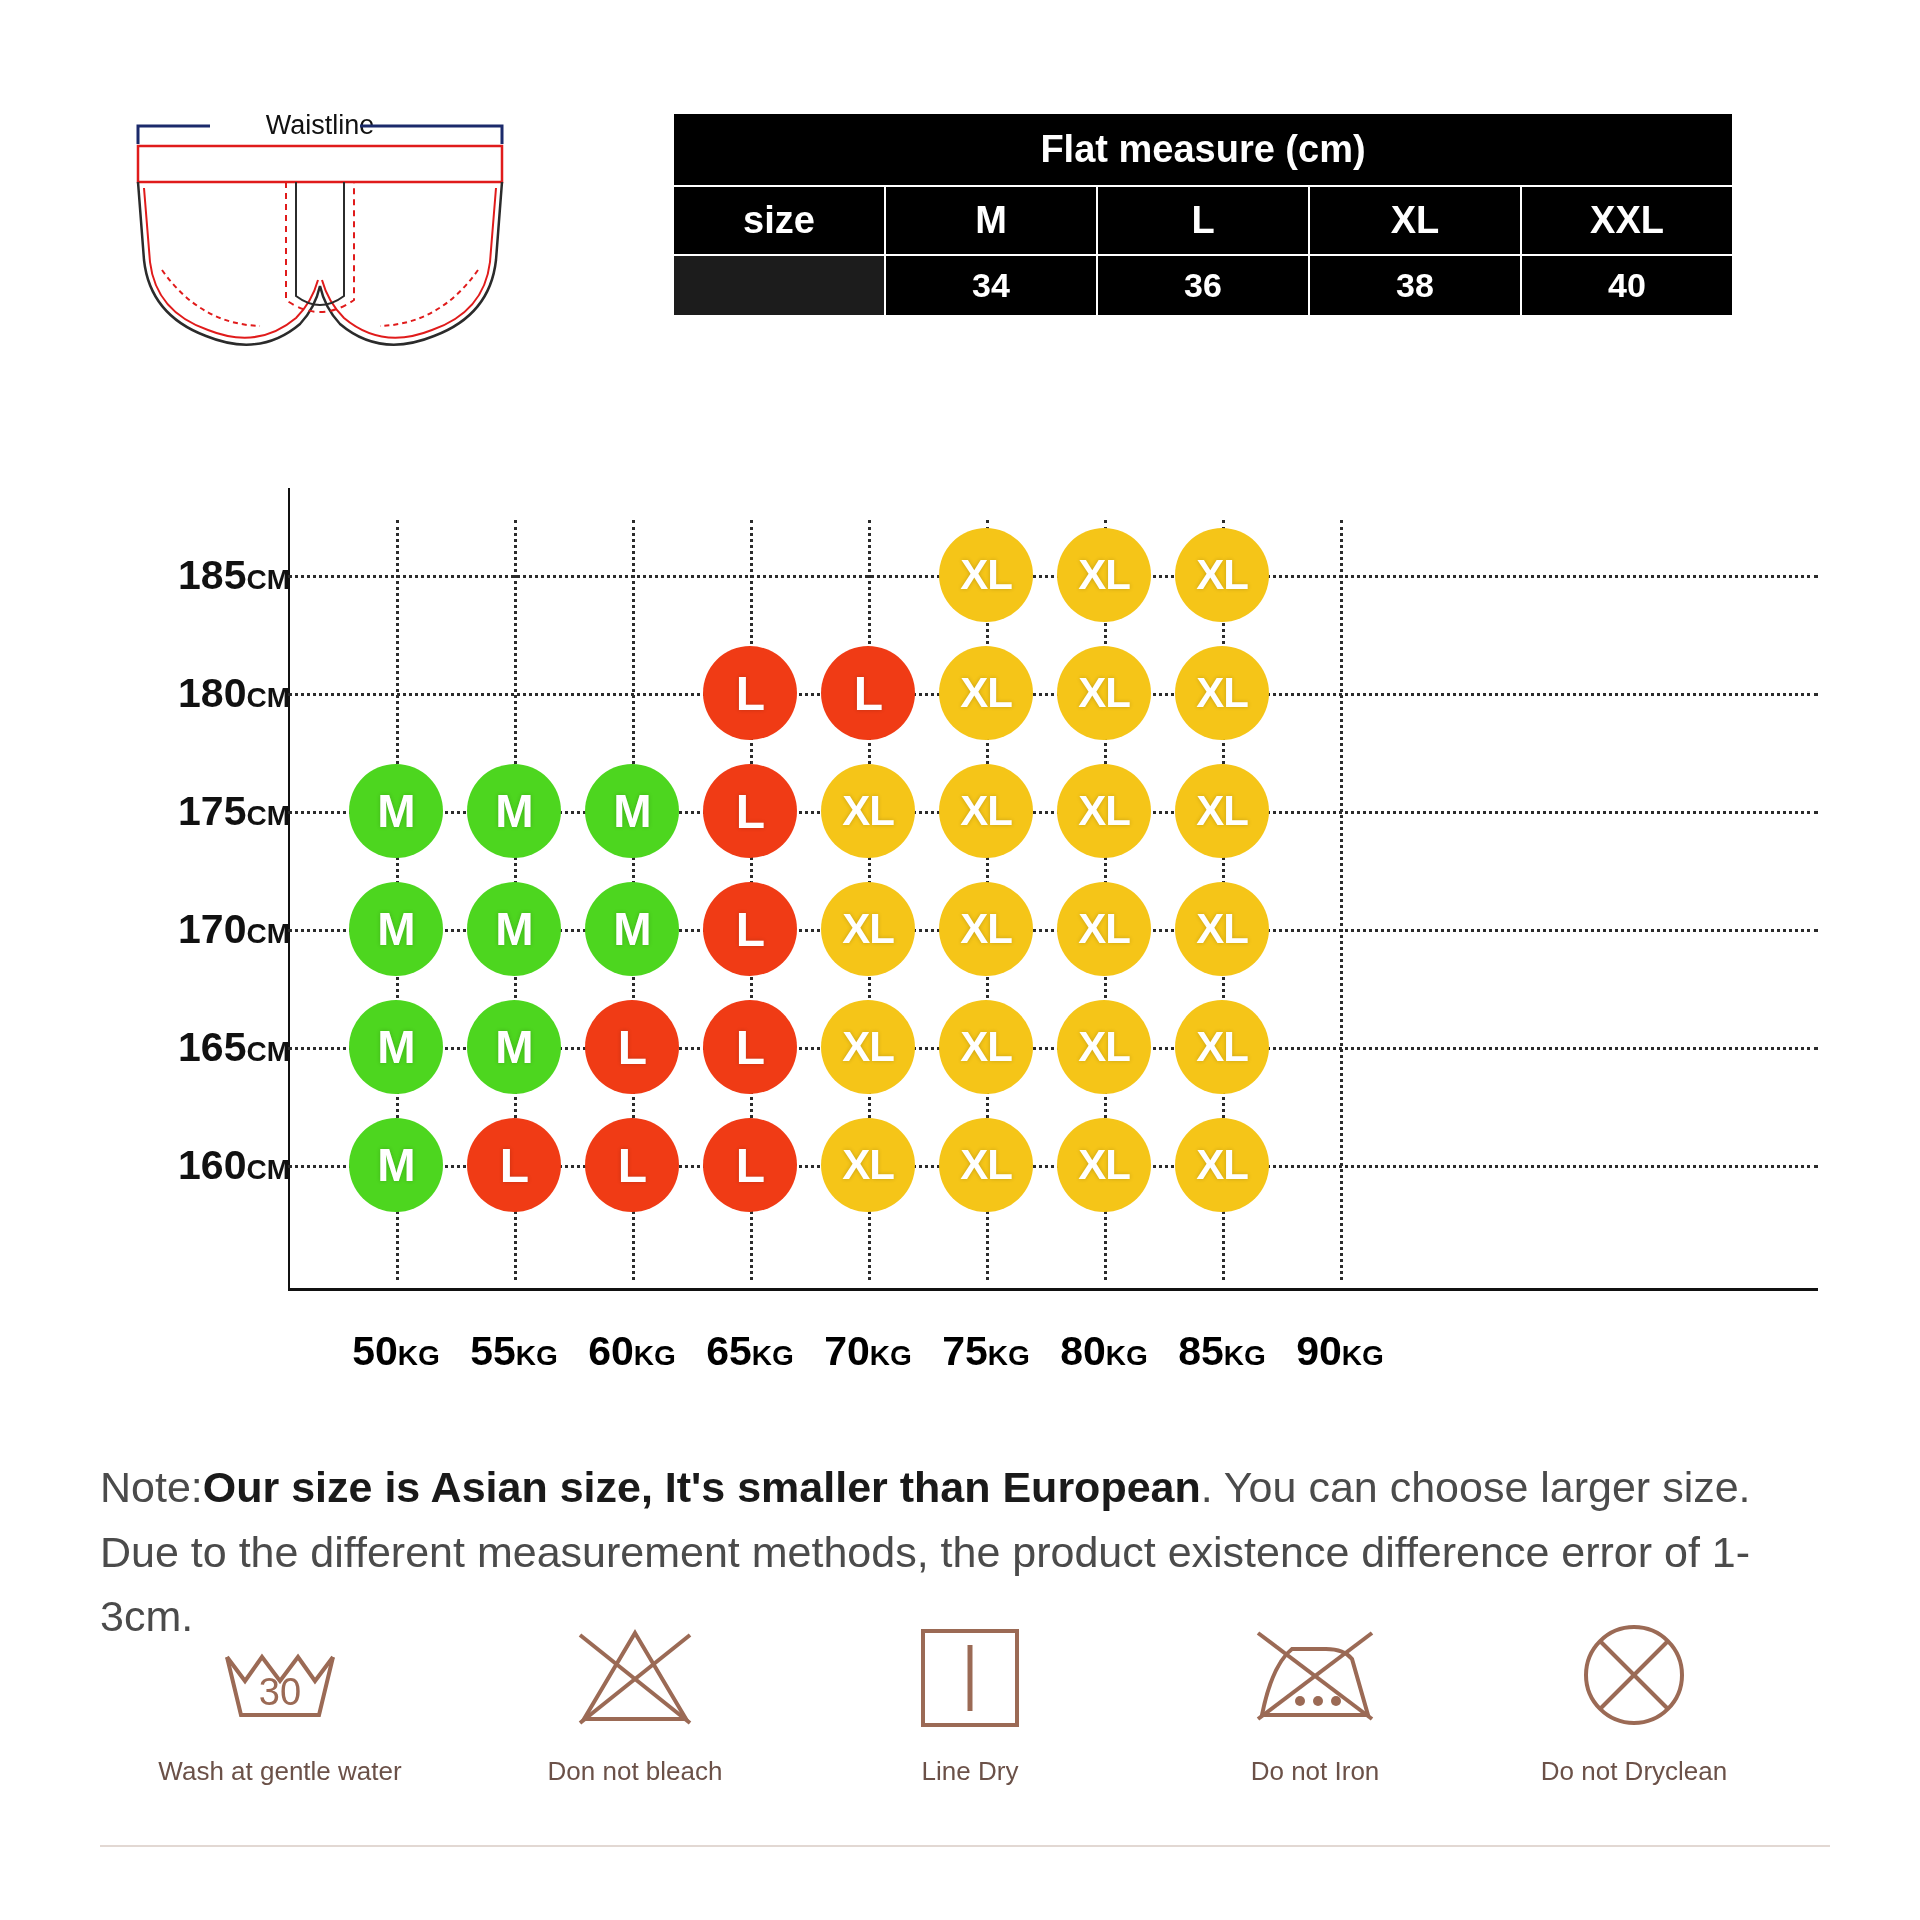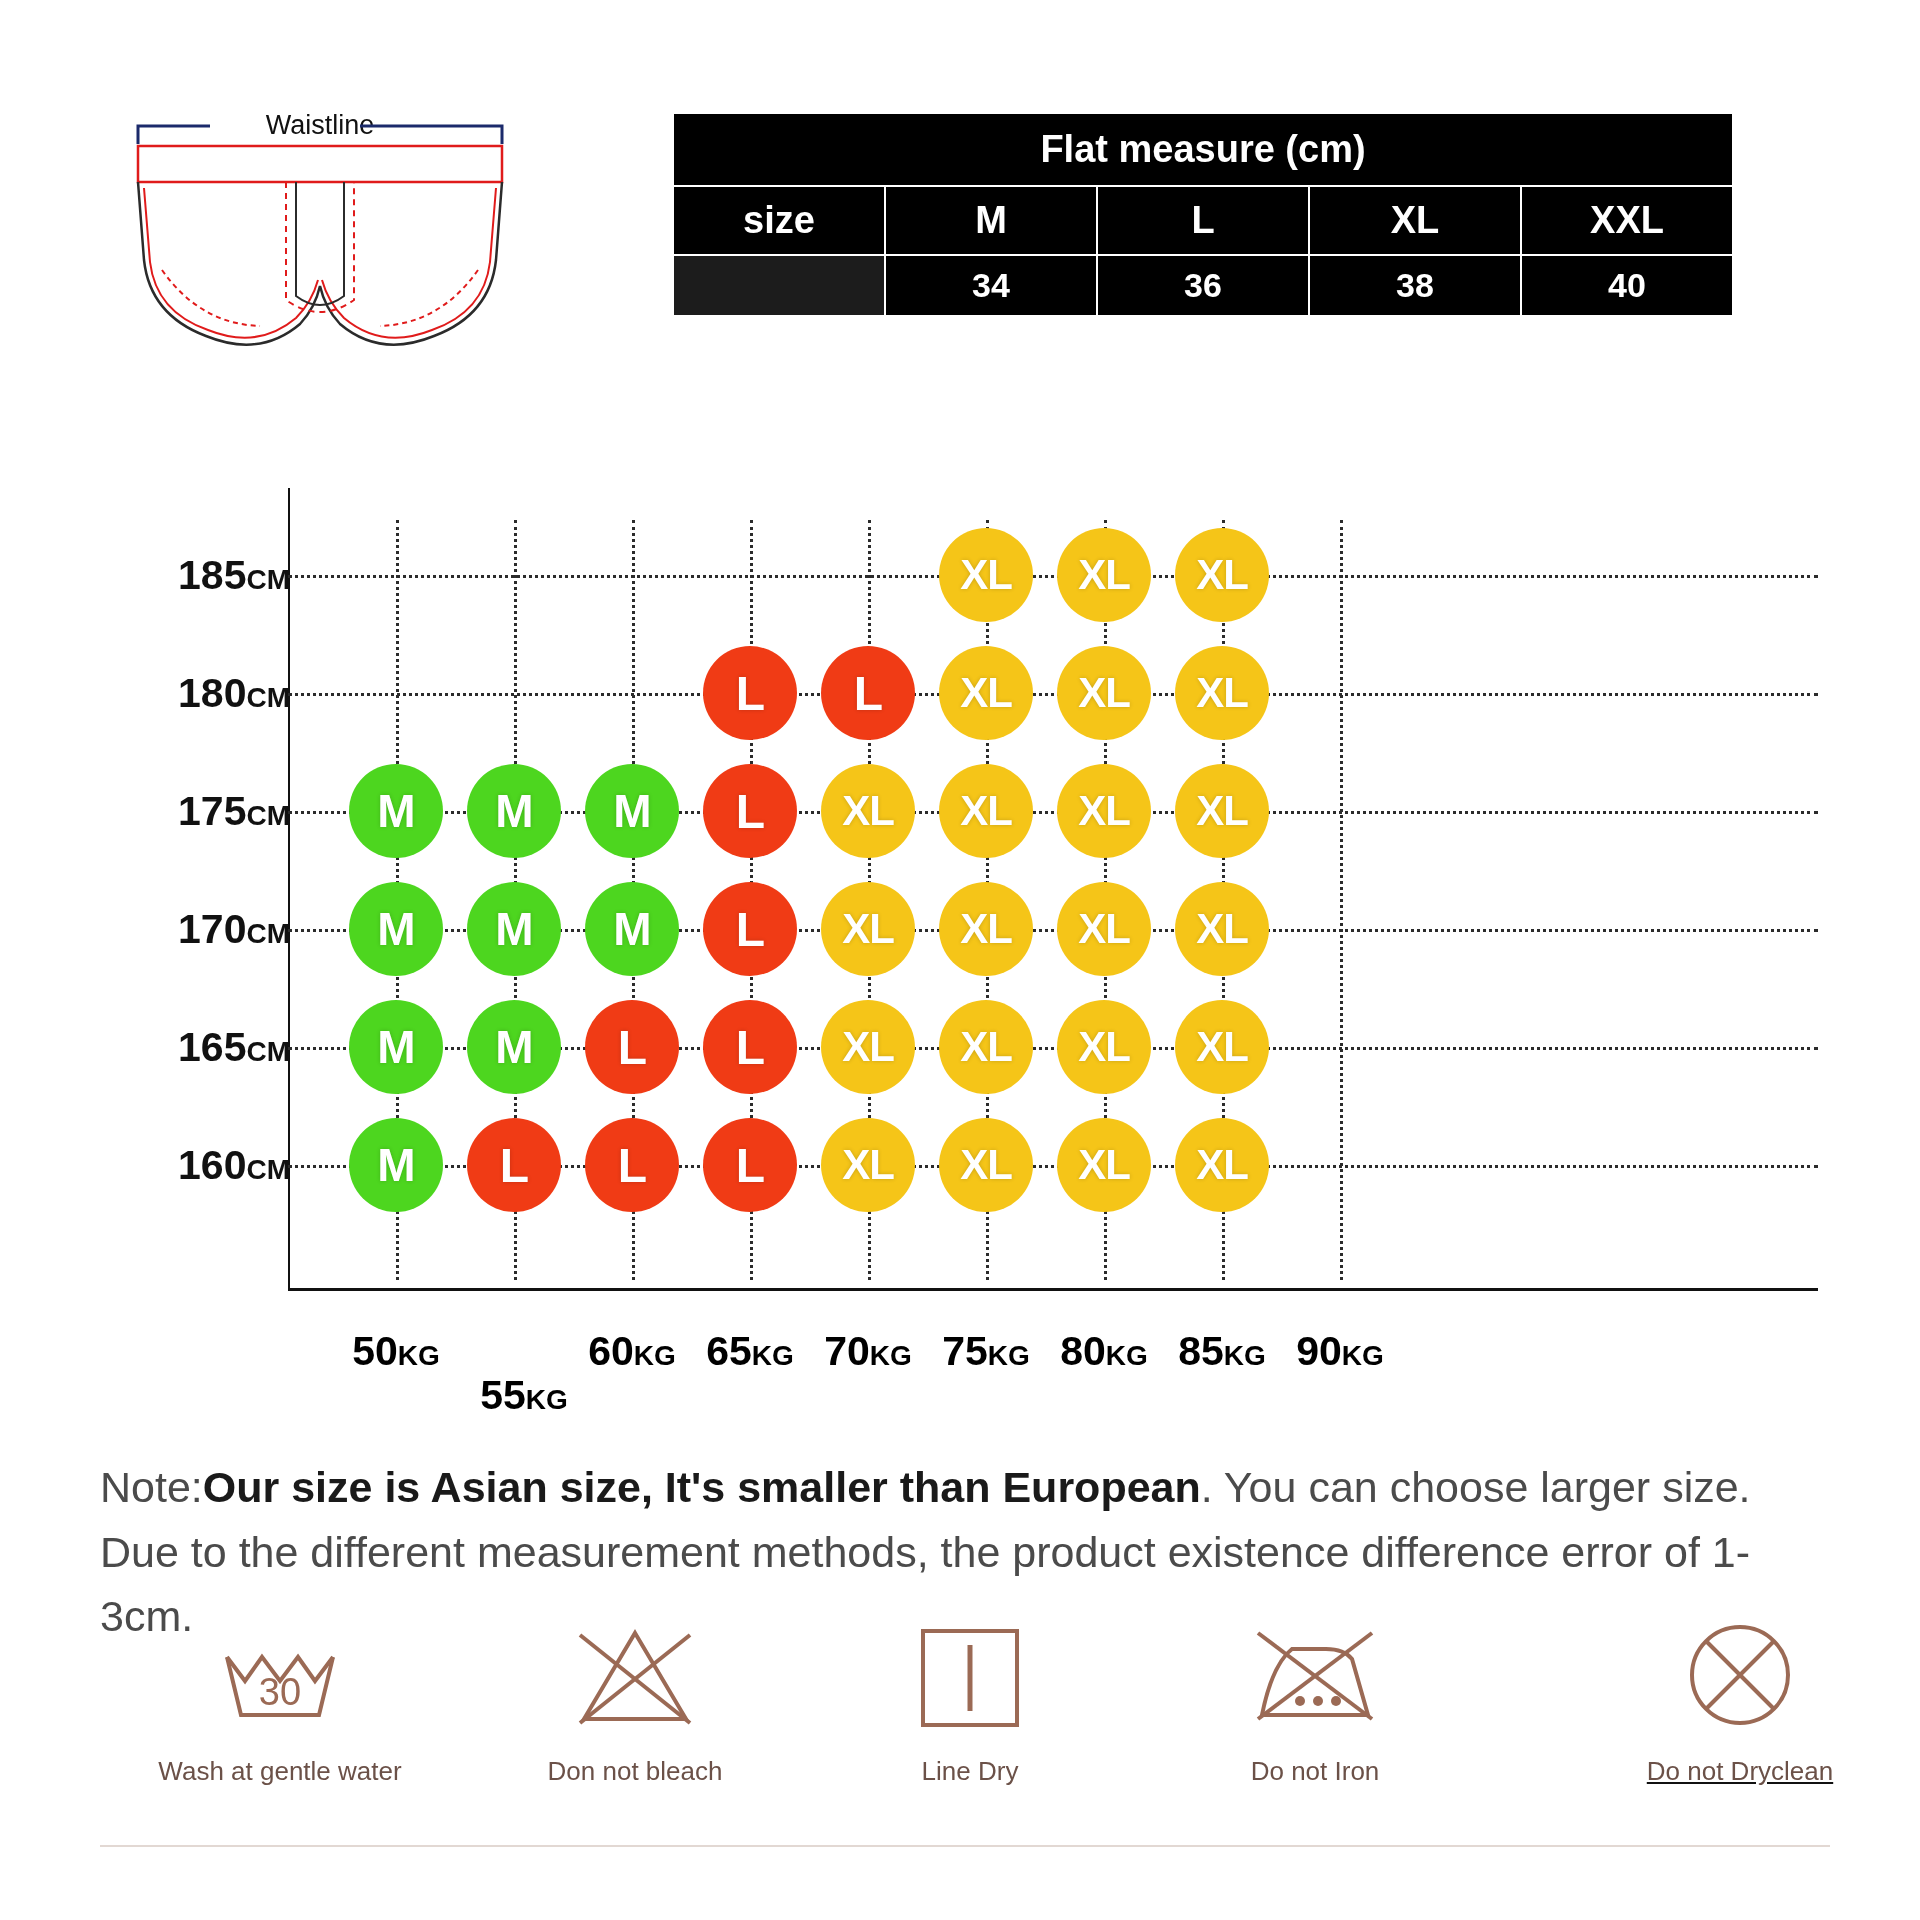--- a/index.html
+++ b/index.html
@@ -211,21 +211,21 @@
         <div class="dot L" style="left: 226px; top: 645px;">L</div>
         <div class="dot L" style="left: 344px; top: 645px;">L</div>
         <div class="dot L" style="left: 462px; top: 645px;">L</div>
         <div class="dot XL" style="left: 580px; top: 645px;">XL</div>
         <div class="dot XL" style="left: 698px; top: 645px;">XL</div>
         <div class="dot XL" style="left: 816px; top: 645px;">XL</div>
         <div class="dot XL" style="left: 934px; top: 645px;">XL</div>
       </div>
     <div class="xlabels" id="xlabels">
         <div class="xlab" style="left: 108px; top: 8px;">50<span class="u">KG</span></div>
-        <div class="xlab" style="left: 236px; top: 8px; margin-top: 44px;">55<span class="u">KG</span></div>
+        <div class="xlab" style="left: 226px; top: 8px;">55<span class="u">KG</span></div>
         <div class="xlab" style="left: 344px; top: 8px;">60<span class="u">KG</span></div>
         <div class="xlab" style="left: 462px; top: 8px;">65<span class="u">KG</span></div>
         <div class="xlab" style="left: 580px; top: 8px;">70<span class="u">KG</span></div>
         <div class="xlab" style="left: 698px; top: 8px;">75<span class="u">KG</span></div>
         <div class="xlab" style="left: 816px; top: 8px;">80<span class="u">KG</span></div>
         <div class="xlab" style="left: 934px; top: 8px;">85<span class="u">KG</span></div>
         <div class="xlab" style="left: 1052px; top: 8px;">90<span class="u">KG</span></div>
       </div>
   </div>
 
@@ -274,21 +274,21 @@
           <circle cx="60" cy="86" r="5" fill="#9b6a55"></circle>
           <circle cx="78" cy="86" r="5" fill="#9b6a55"></circle>
           <circle cx="96" cy="86" r="5" fill="#9b6a55"></circle>
           <path d="M18 18 L132 104" stroke="#9b6a55" stroke-width="4"></path>
           <path d="M132 18 L18 104" stroke="#9b6a55" stroke-width="4"></path>
         </svg>
       </div>
       <div class="cap">Do not Iron</div>
     </div>
 
-    <div class="care-item" style="left:1460px;text-decoration:underline;">
+    <div class="care-item" style="left:1354px;">
       <div class="ic">
         <svg width="150" height="120" viewBox="0 0 150 120">
           <circle cx="75" cy="60" r="48" fill="none" stroke="#9b6a55" stroke-width="4"></circle>
           <path d="M41 26 L109 94" stroke="#9b6a55" stroke-width="4"></path>
           <path d="M109 26 L41 94" stroke="#9b6a55" stroke-width="4"></path>
         </svg>
       </div>
       <div class="cap">Do not Dryclean</div>
     </div>
   </div>

